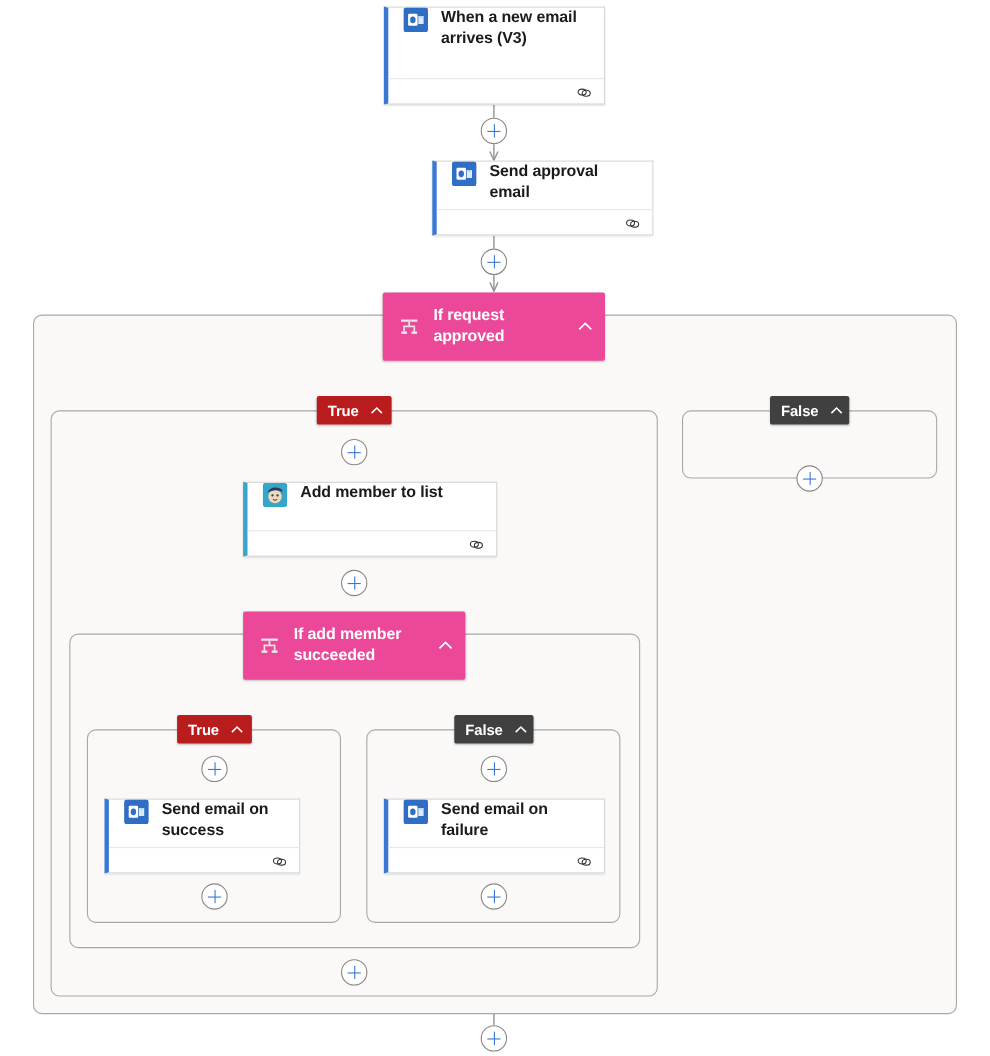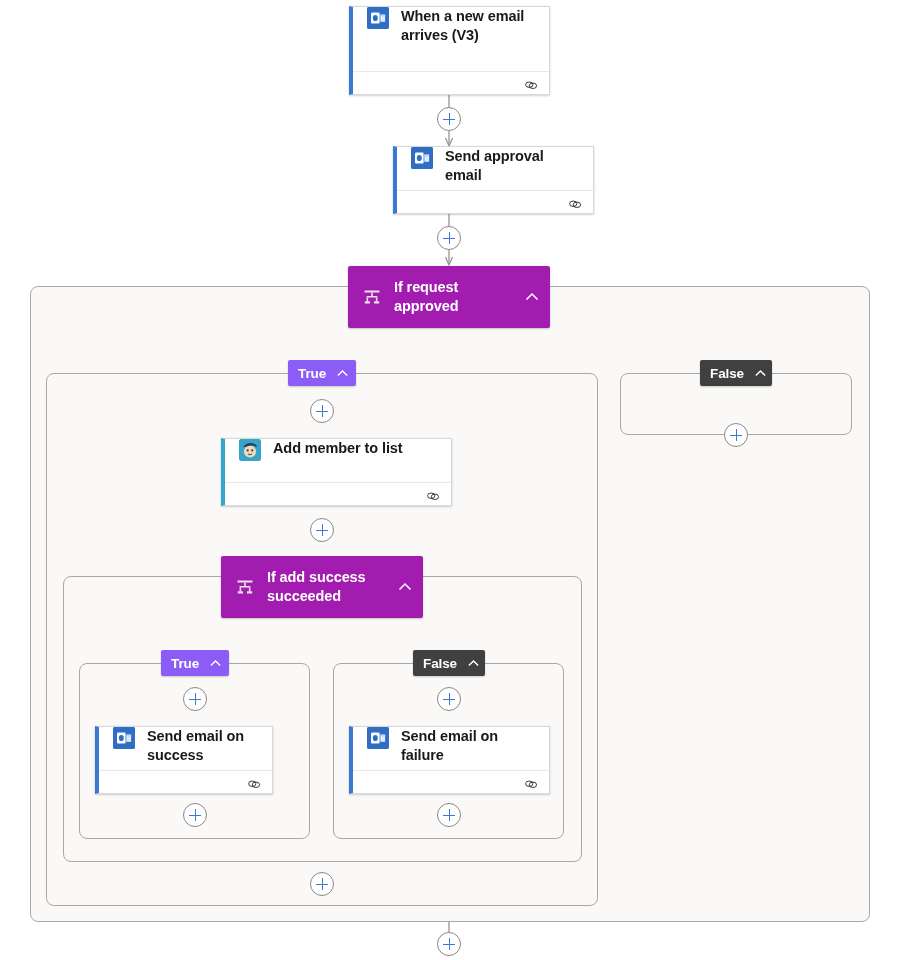--- a/index.html
+++ b/index.html
@@ -64,21 +64,21 @@
     flex:0 0 22px;
     border-radius:2px;
     display:block;
   }
   .svc-icon.outlook{background:#2f6ec4;}
   .svc-icon.mailchimp{background:#36a5c9;border-radius:3px;}
 
   
   .cond{
     position:absolute;
-    background:#a21caf;
+    background:#ec4899;
     border-radius:2px;
     box-sizing:border-box;
     display:flex;
     align-items:center;
     padding:0 10px 0 14px;
     gap:12px;
     box-shadow:0 1px 2px rgba(0,0,0,0.22);
   }
   .cond-title{
     flex:1;
@@ -100,21 +100,21 @@
     align-items:center;
     gap:9px;
     padding:0 9px 0 10px;
     box-sizing:border-box;
     color:#ffffff;
     font-size:13.5px;
     font-weight:700;
     letter-spacing:-0.1px;
     box-shadow:0 1px 2px rgba(0,0,0,0.2);
   }
-  .badge.true{background:#8b5cf6;}
+  .badge.true{background:#b91c1c;}
   .badge.false{background:#404040;}
   .badge .bchev{width:15px;height:15px;display:block;}
 
   
   .plus{
     position:absolute;
     width:24px;height:24px;
     border-radius:50%;
     background:#ffffff;
     border:1px solid #8a8886;
@@ -312,21 +312,21 @@
       <svg viewBox="0 0 20 20" width="20" height="20" aria-hidden="true">
         <rect x="2.5" y="3.5" width="15" height="2" fill="#e8e8e8"></rect>
         <rect x="9.2" y="5.5" width="1.6" height="4" fill="#e8e8e8"></rect>
         <rect x="4.6" y="9" width="10.8" height="1.5" fill="#e8e8e8"></rect>
         <rect x="4.6" y="10.5" width="1.5" height="4" fill="#e8e8e8"></rect>
         <rect x="13.9" y="10.5" width="1.5" height="4" fill="#e8e8e8"></rect>
         <rect x="2.8" y="14.3" width="5.2" height="2.2" fill="#e8e8e8"></rect>
         <rect x="12" y="14.3" width="5.2" height="2.2" fill="#e8e8e8"></rect>
       </svg>
     </span>
-    <span class="cond-title">If add success succeeded</span>
+    <span class="cond-title">If add member succeeded</span>
     <span class="cond-chevron">
       <svg viewBox="0 0 16 16" width="16" height="16" aria-hidden="true">
         <path d="M2.5 10.5 L8 5 L13.5 10.5" fill="none" stroke="#ffffff" stroke-width="1.5"></path>
       </svg>
     </span>
   </div>
 
   <div class="badge true" style="left:161px; top:650px; width:68px;">
     <span>True</span>
     <span class="bchev">

